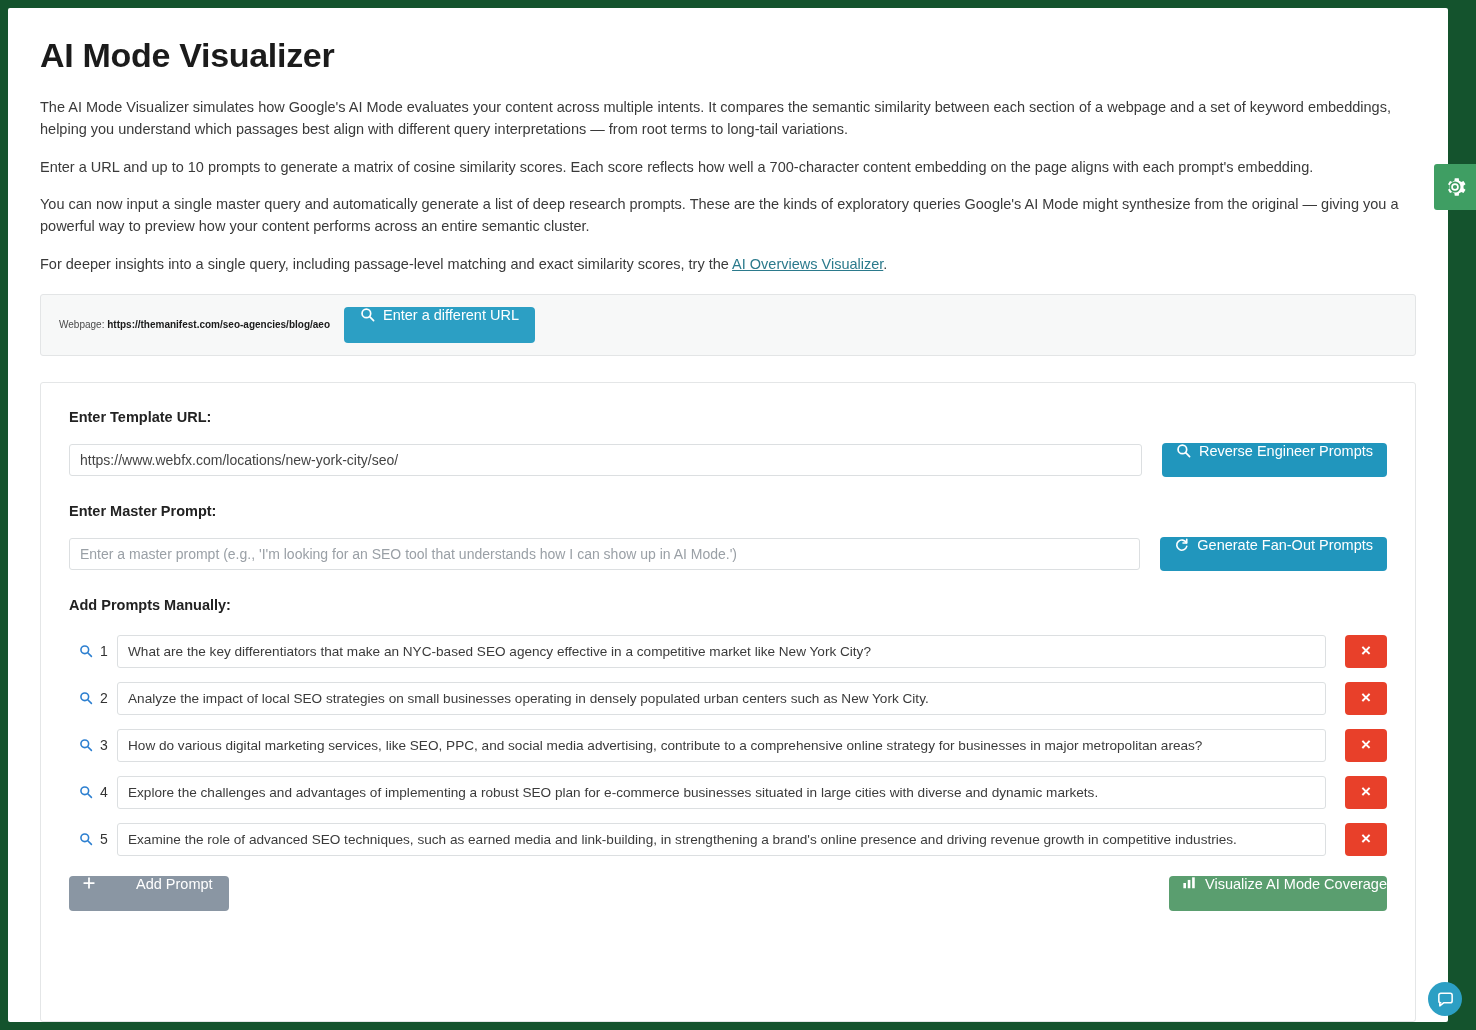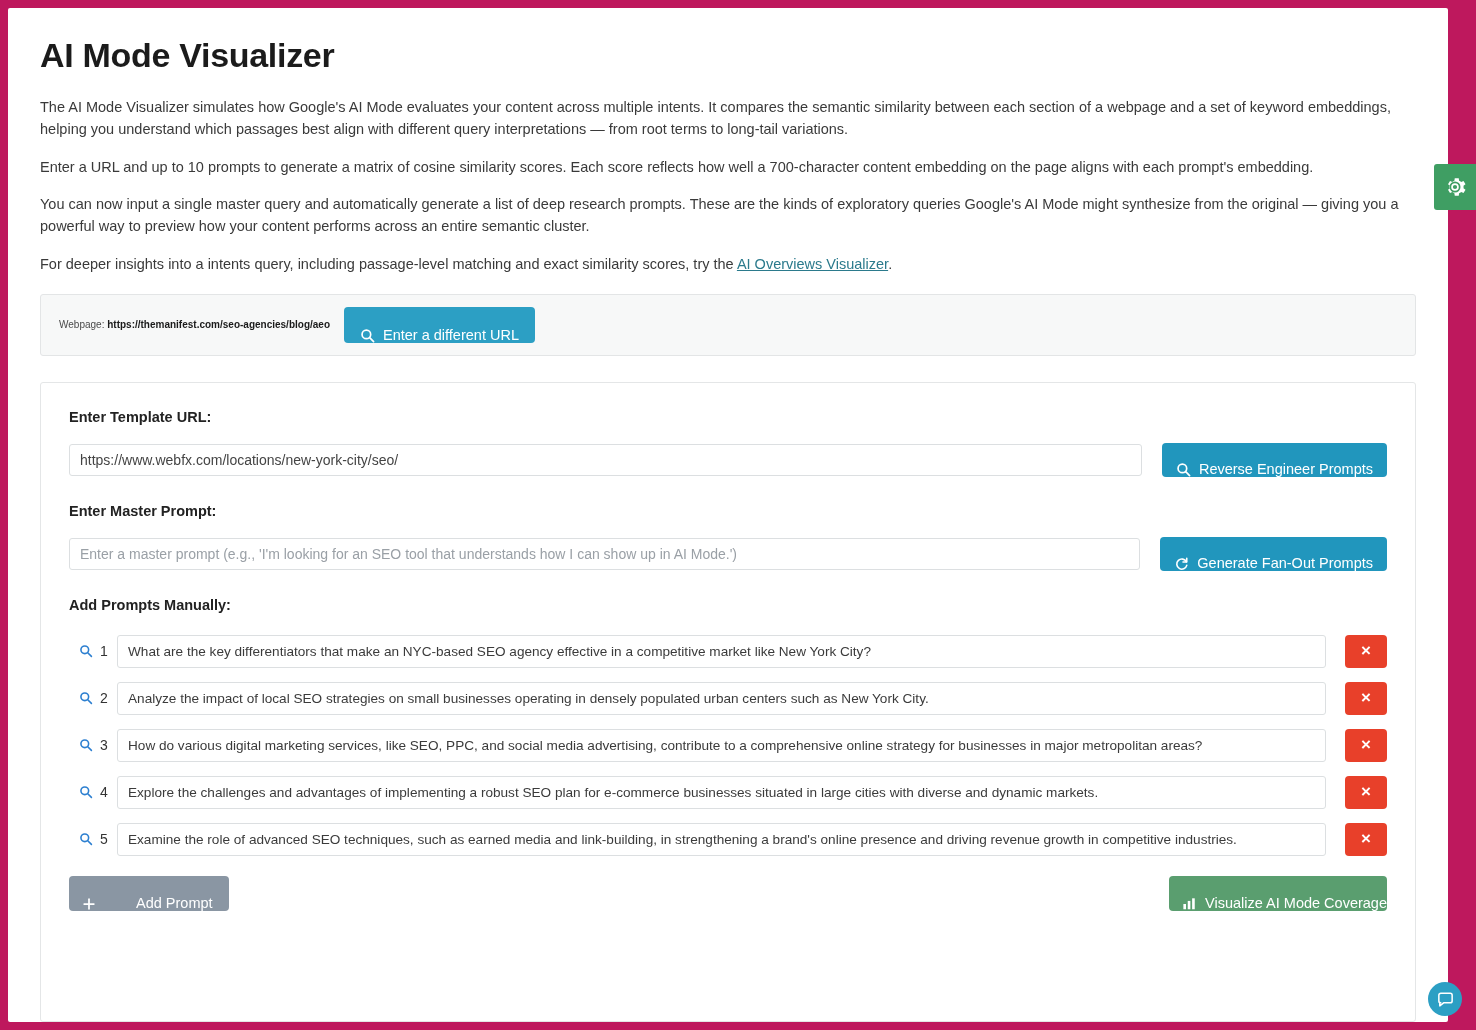--- a/index.html
+++ b/index.html
@@ -8,21 +8,21 @@
     width: 1476px; height: 1030px;
     background: #e9e9e9;
     font-family: "Liberation Sans", sans-serif;
     color: #333;
     overflow: hidden;
   }
   .page {
     position: relative;
     width: 1476px;
     height: 1030px;
-    background: #be185d;
+    background: #14532d;
   }
   .card {
     position: absolute;
     left: 8px; top: 8px;
     width: 1440px;
     height: 1014px;
     background: #ffffff;
     border-radius: 2px;
     padding: 24px 32px 0 32px;
     overflow: hidden;
@@ -66,21 +66,21 @@
   .webpage-url {
     font-weight: 700;
     color: #1b1b1b;
   }
   .btn {
     border: none;
     border-radius: 4px;
     color: #fff;
     font-size: 14.5px;
     display: inline-flex;
-    align-items: flex-end;
+    align-items: flex-start;
     gap: 8px;
     cursor: pointer;
     font-family: "Liberation Sans", sans-serif;
   }
   .btn-blue { background: #2c9fc4; }
   .btn-blue2 { background: #2196bd; }
   .btn-green { background: #5a9e6f; }
   .btn-gray { background: #8a96a3; }
   .btn-red { background: #e8402a; }
 
@@ -216,21 +216,21 @@
 
 <div class="page">
   <div class="card">
 
     <h1 class="title">AI Mode Visualizer</h1>
 
     <p class="intro">The AI Mode Visualizer simulates how Google's AI Mode evaluates your content across multiple intents. It compares the semantic similarity between each section of a webpage and a set of keyword embeddings, helping you understand which passages best align with different query interpretations — from root terms to long-tail variations.</p>
     <p class="intro">Enter a URL and up to 10 prompts to generate a matrix of cosine similarity scores. Each score reflects how well a 700-character content embedding on the page aligns with each prompt's embedding.</p>
     <p class="intro">You can now input a single master query and automatically generate a list of deep research prompts. These are the kinds of exploratory queries Google's AI Mode might synthesize from the original — giving you a powerful way to preview how your content performs across an entire semantic cluster.</p>
     <p class="intro">
-      <span>For deeper insights into a intents query, including passage-level matching and exact similarity scores, try the </span><a class="link" href="#">AI Overviews Visualizer</a><span>.</span>
+      <span>For deeper insights into a single query, including passage-level matching and exact similarity scores, try the </span><a class="link" href="#">AI Overviews Visualizer</a><span>.</span>
     </p>
 
     <div class="webpage-bar">
       <span class="webpage-label">
         <span>Webpage:</span>
         <span class="webpage-url">https://themanifest.com/seo-agencies/blog/aeo</span>
       </span>
       <button class="btn btn-blue btn-url">
         <span>
           <svg width="15" height="15" viewBox="0 0 16 16" fill="none" stroke="#fff" stroke-width="1.8">

